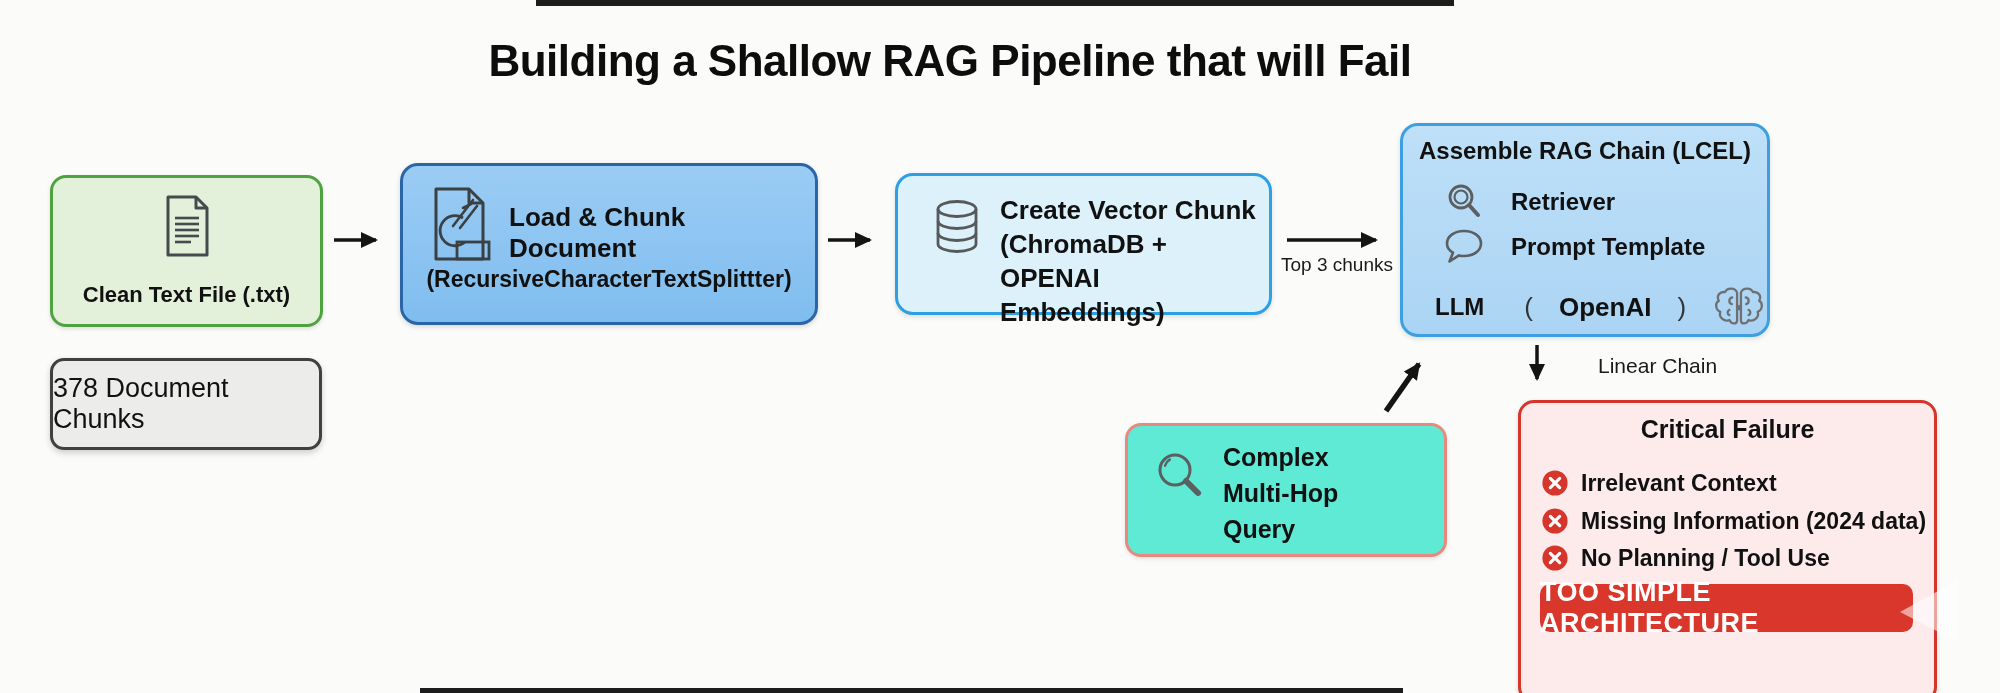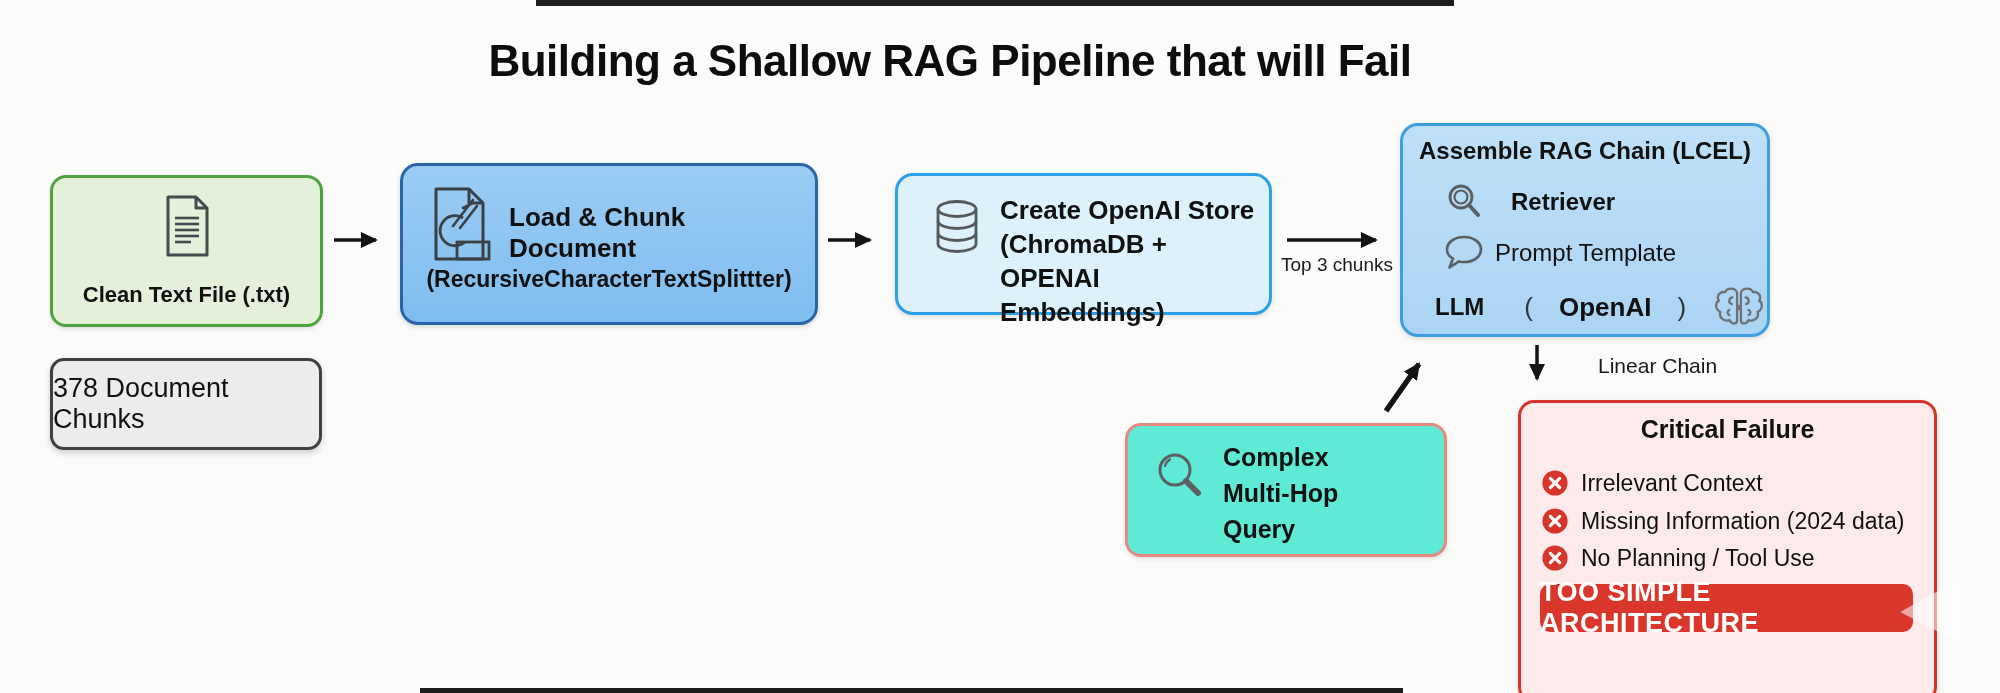--- a/index.html
+++ b/index.html
@@ -60,21 +60,21 @@
   .node-assemble{
     left:1400px;top:123px;width:370px;height:214px;
     background:linear-gradient(#bee0f8,#abd4f4);
     border:3px solid #3e9fe0;border-radius:18px;
     box-shadow:0 2px 5px rgba(0,0,0,0.12);
   }
   .node-assemble .ttl{position:absolute;left:0;top:11px;width:100%;text-align:center;font-size:24px;font-weight:bold;}
   .row{position:absolute;left:0;display:flex;align-items:center;}
   .row-retriever{top:56px;left:42px;gap:26px;}
   .row-retriever .lbl{font-size:24px;font-weight:bold;}
-  .row-prompt{top:108px;left:40px;gap:10px;}
+  .row-prompt{top:102px;left:40px;gap:26px;font-weight:bold;}
   .row-prompt .lbl{font-size:24px;}
   .row-llm{top:158px;left:32px;gap:0;}
   .row-llm .llm{font-size:24px;font-weight:bold;}
   .row-llm .paren{font-size:26px;color:#333;margin-left:40px;}
   .row-llm .paren.close{margin-left:26px;}
   .row-llm .model{font-size:26px;font-weight:bold;margin-left:26px;}
   .row-llm .icon-wrap{margin-left:26px;}
 
   .node-query{
     left:1125px;top:423px;width:322px;height:134px;
@@ -83,21 +83,21 @@
   }
   .node-query .icon-wrap{position:absolute;left:25px;top:23px;}
   .node-query .txt{position:absolute;left:95px;top:13px;font-size:25px;font-weight:bold;line-height:36px;}
 
   .node-fail{
     left:1518px;top:400px;width:419px;height:303px;
     background:#fcebea;border:3px solid #d6352b;border-radius:16px;
     box-shadow:0 2px 5px rgba(0,0,0,0.12);
   }
   .node-fail .ttl{position:absolute;left:0;top:12px;width:100%;text-align:center;font-size:25px;font-weight:bold;}
-  .fail-item{position:absolute;left:20px;display:flex;align-items:center;gap:12px;font-size:23px;}
+  .fail-item{position:absolute;left:20px;display:flex;align-items:center;gap:12px;font-size:23px;font-weight:bold;}
   .fail-item.i0{top:66px;}
   .fail-item.i1{top:104px;}
   .fail-item.i2{top:141px;}
   .banner{
     position:absolute;left:19px;top:181px;width:373px;height:48px;
     background:#d9372b;border-radius:10px;
     display:flex;align-items:center;justify-content:center;
     color:#fff;font-size:27px;font-weight:bold;letter-spacing:0.5px;
   }
 
@@ -173,21 +173,21 @@
   <div class="node node-vstore">
     <span class="icon-wrap">
       <svg width="52" height="58" viewBox="0 0 52 58">
         <ellipse cx="26" cy="11" rx="19" ry="7.5" fill="none" stroke="#55595c" stroke-width="2.8"></ellipse>
         <path d="M7,11 v35 a19,7.5 0 0 0 38,0 v-35" fill="none" stroke="#55595c" stroke-width="2.8"></path>
         <path d="M7,23 a19,7.5 0 0 0 38,0" fill="none" stroke="#55595c" stroke-width="2.8"></path>
         <path d="M7,35 a19,7.5 0 0 0 38,0" fill="none" stroke="#55595c" stroke-width="2.8"></path>
       </svg>
     </span>
     <div class="txt">
-      <div>Create OpenAI Store</div>
+      <div>Create Vector Chunk</div>
       <div>(ChromaDB + OPENAI</div>
       <div>Embeddings)</div>
     </div>
   </div>
 
   <div class="edge-label label-top3">Top 3 chunks</div>
 
   <div class="node node-assemble">
     <div class="ttl">Assemble RAG Chain (LCEL)</div>
     <div class="row row-retriever">

